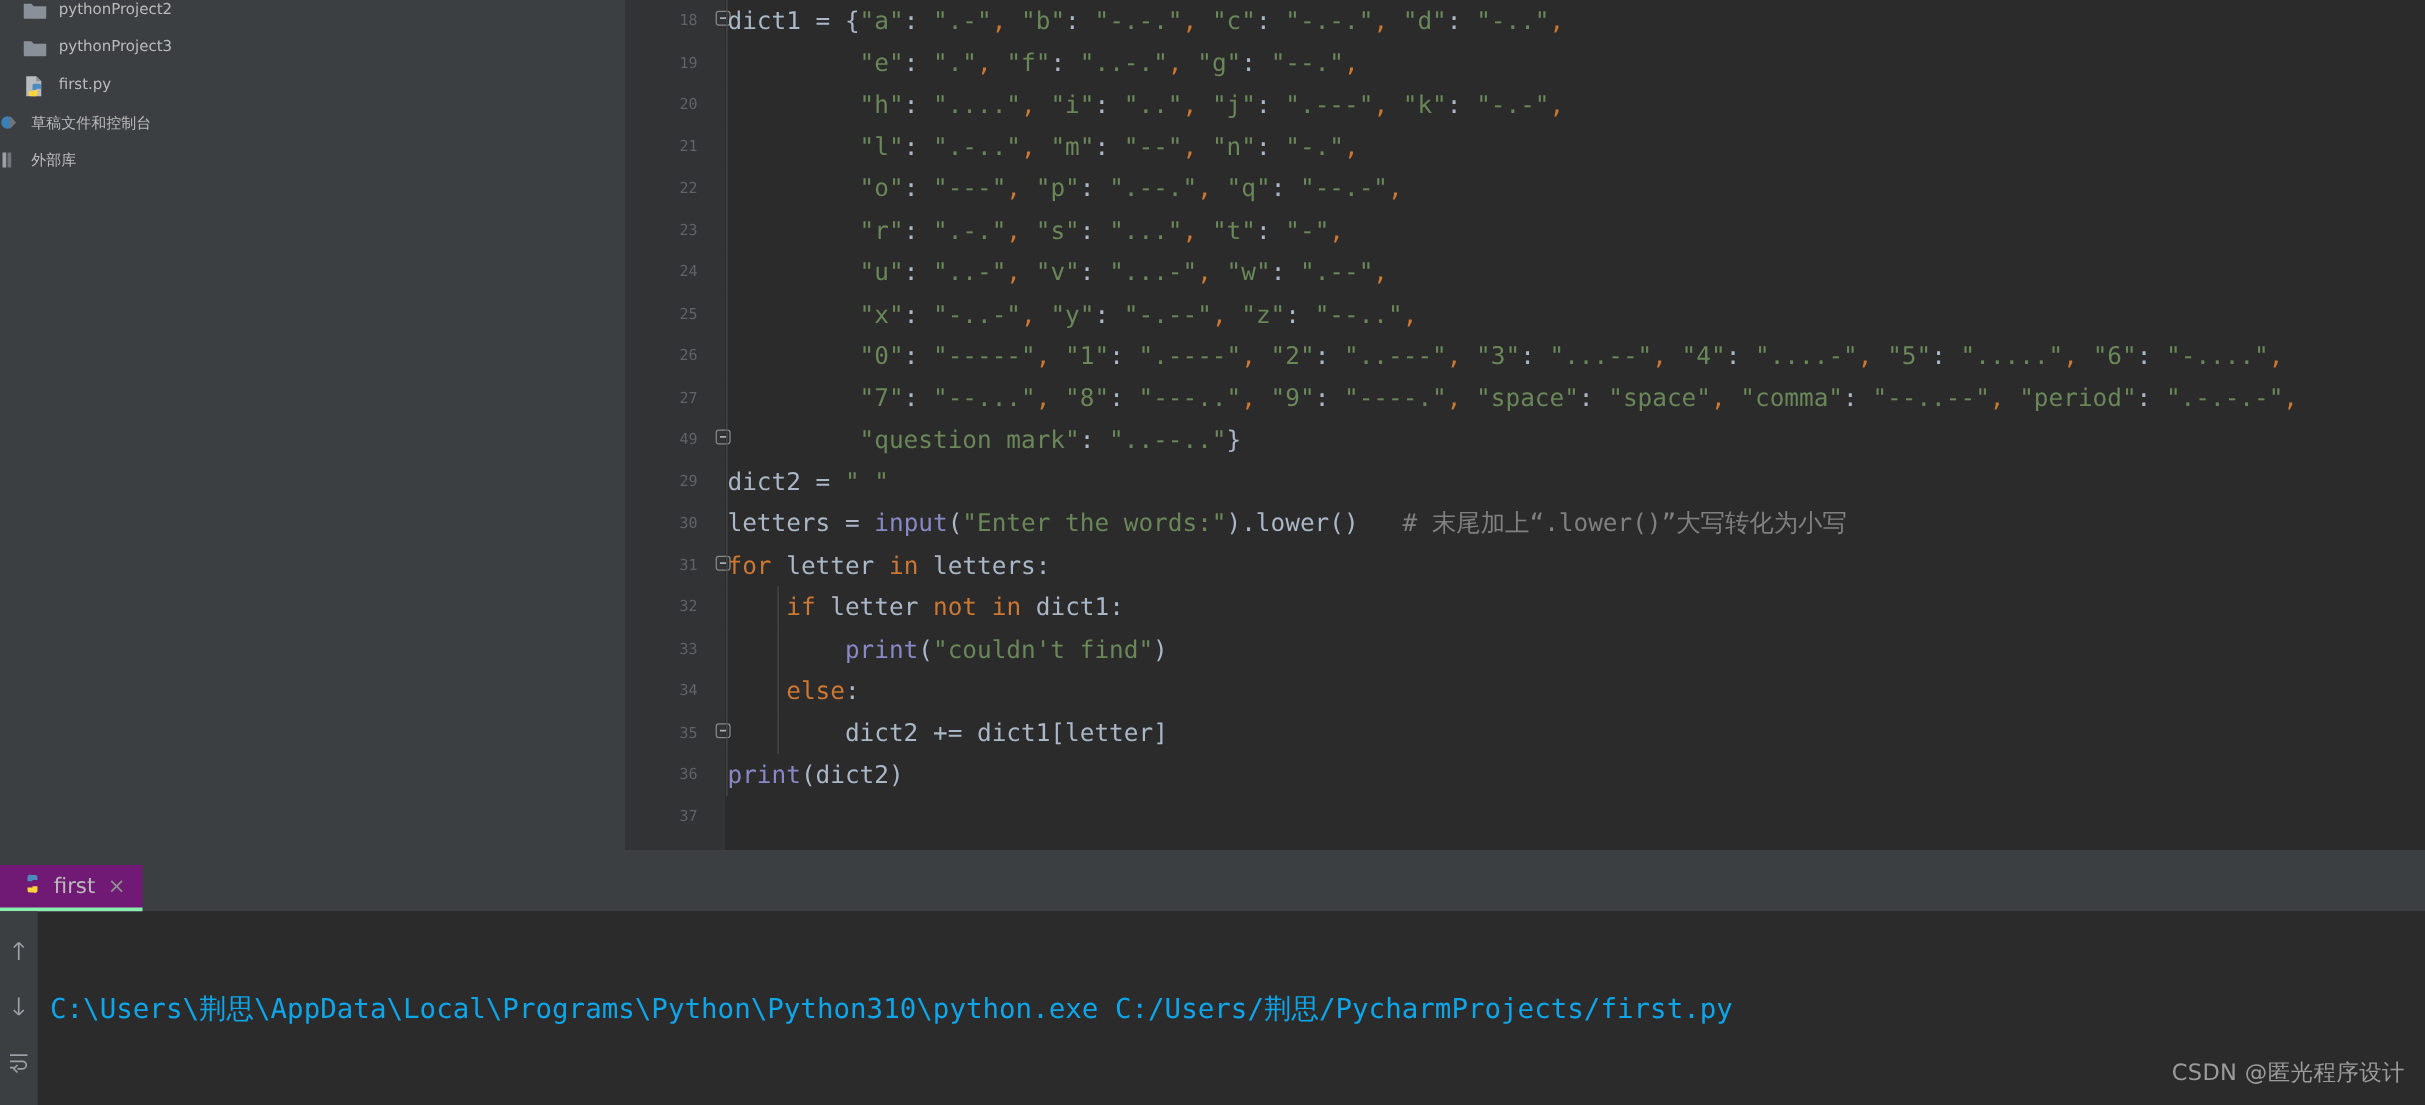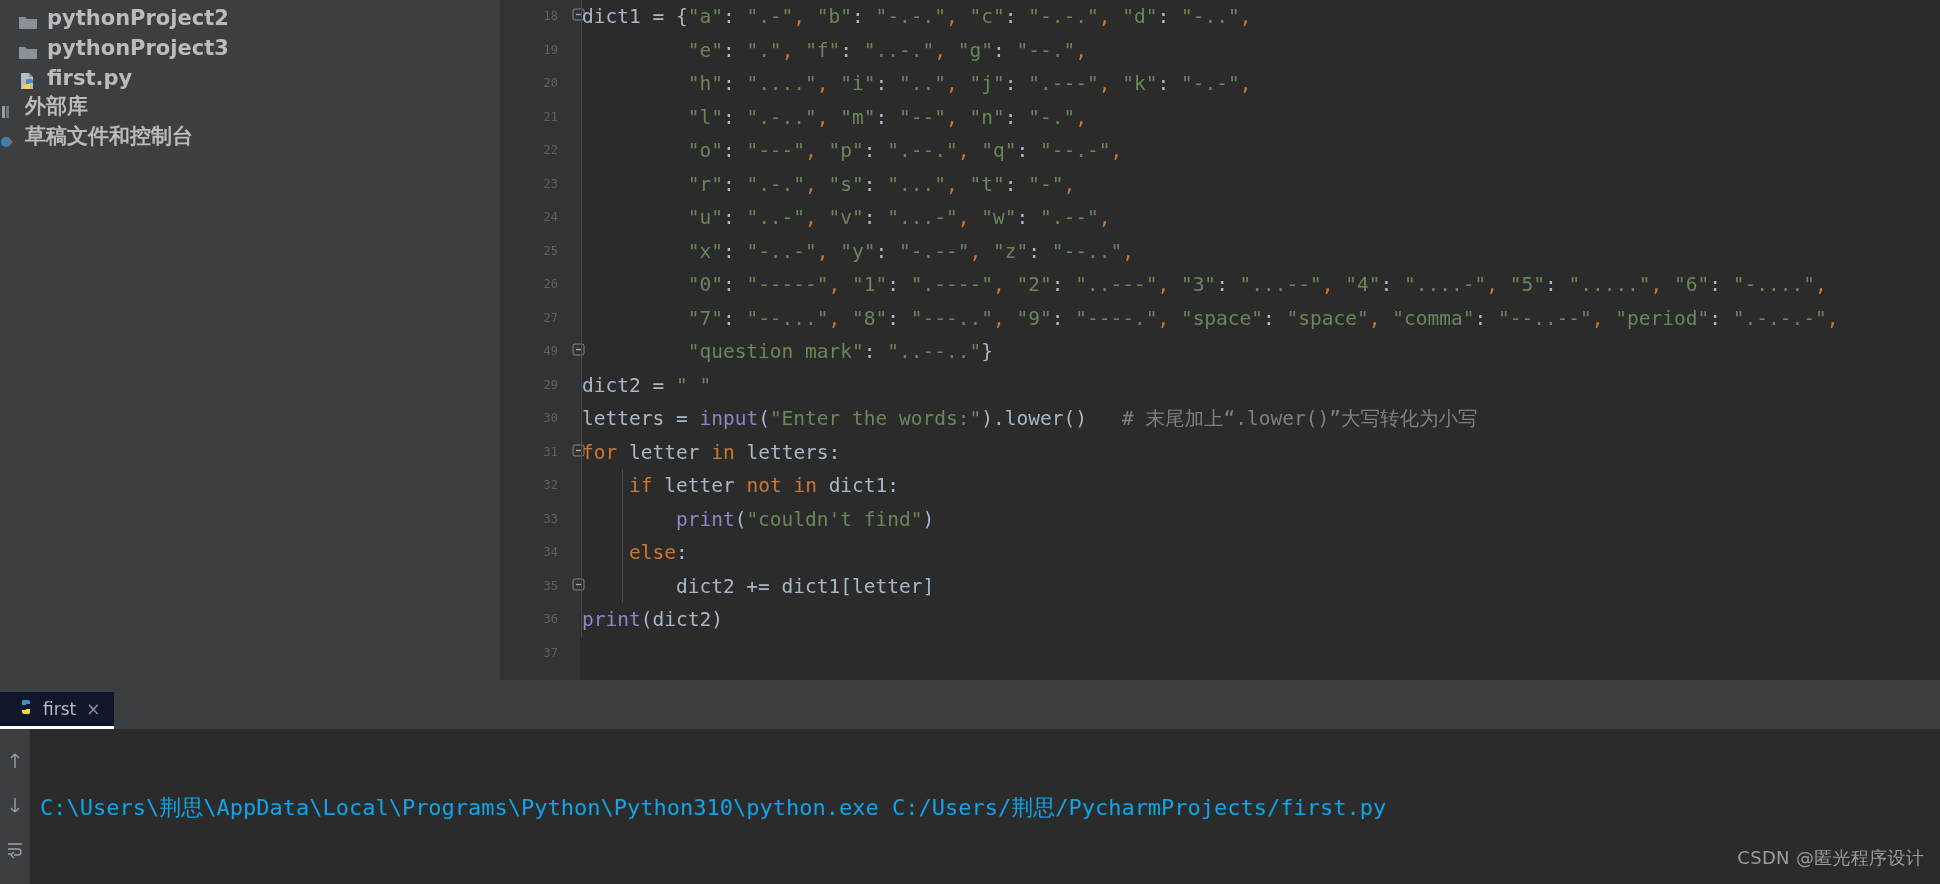--- a/index.html
+++ b/index.html
@@ -10,26 +10,25 @@
     overflow: hidden;
   }
   #app { position: relative; width: 1940px; height: 884px; background: #3c3f41; }
 
   
   #sidebar {
     position: absolute; left: 0; top: 0; width: 500px; height: 692px;
     background: #3c3f41;
   }
   .tree-row {
-    display: flex; align-items: flex-end;
+    display: flex; align-items: flex-start;
     height: 30px; padding-left: 8px;
-    color: #bbbbbb; font-size: 21px;
+    color: #bbbbbb; font-size: 12px;
     font-family: "DejaVu Sans", sans-serif;
     white-space: nowrap;
-    font-weight: bold;
   }
   .tree-row .tw-icon { flex: 0 0 auto; margin-right: 9px; display: inline-flex; }
   .tree-row.indent-1 { padding-left: 18px; }
   .tree-row.indent-0 { padding-left: 0px; }
   .tree-label { overflow: hidden; }
 
   
   #editor {
     position: absolute; left: 500px; top: 0; right: 0; height: 680px;
     background: #2b2b2b;
@@ -81,22 +80,22 @@
     position: absolute; left: 0; top: 692px; right: 0; bottom: 0;
     background: #2b2b2b;
   }
   #console-tabbar {
     position: absolute; left: 0; top: 0; right: 0; height: 37px;
     background: #3c3f41;
   }
   #console-tab {
     position: absolute; left: 0; top: 0; height: 37px;
     display: flex; align-items: center; padding: 0 14px 0 18px;
-    background: #0f172a; color: #bbbbbb; font-size: 17px;
-    border-bottom: 3px solid #ffffff;
+    background: #701a75; color: #bbbbbb; font-size: 17px;
+    border-bottom: 3px solid #86efac;
   }
   #console-tab .tab-label { margin: 0 10px 0 9px; }
   #console-tab .tab-close { color: #909090; font-size: 17px; }
   #console-left-rail {
     position: absolute; left: 0; top: 37px; width: 30px; bottom: 0;
     background: #3c3f41;
     display: flex; flex-direction: column; align-items: center;
     padding-top: 22px; gap: 24px;
   }
   .rail-icon { width: 20px; height: 20px; color: #9aa0a6; display:block; }
@@ -150,35 +149,35 @@
           <path d="M9 7h4a2 2 0 0 1 2 2v2h-4v1h-3v-3a2 2 0 0 1 1-2z" fill="#4b8bbe"></path>
           <path d="M11 17H7a2 2 0 0 1-2-2v-2h4v-1h3v3a2 2 0 0 1-1 2z" fill="#ffd43b"></path>
         </svg>
       </span>
       <span class="tree-label">first.py</span>
     </div>
 
     <div class="tree-row indent-0">
       <span class="tw-icon">
         <svg width="16" height="16" viewBox="0 0 16 16">
+            <circle cx="6" cy="8" r="5" fill="#3d7fb3"></circle>
+            <path d="M8 3l5 5-5 5z" fill="#6f7478"></path>
+          </svg>
+      </span>
+      <span class="tree-label">草稿文件和控制台</span>
+    </div>
+
+    <div class="tree-row indent-0">
+      <span class="tw-icon">
+        <svg width="16" height="16" viewBox="0 0 16 16">
             <rect x="2" y="2" width="3" height="12" fill="#9aa0a6"></rect>
             <rect x="6" y="2" width="3" height="12" fill="#6f7478"></rect>
           </svg>
       </span>
       <span class="tree-label">外部库</span>
-    </div>
-
-    <div class="tree-row indent-0">
-      <span class="tw-icon">
-        <svg width="16" height="16" viewBox="0 0 16 16">
-            <circle cx="6" cy="8" r="5" fill="#3d7fb3"></circle>
-            <path d="M8 3l5 5-5 5z" fill="#6f7478"></path>
-          </svg>
-      </span>
-      <span class="tree-label">草稿文件和控制台</span>
     </div>
 
   </div>
 
   <div id="editor">
     <div id="gutter-bg"></div>
     <div id="code-scroll">
         <div class="code-line"><span class="lineno">18</span><span class="fold"><svg width="13" height="13" viewBox="0 0 13 13">
               <rect x="1" y="1" width="11" height="11" rx="2" fill="none" stroke="#888" stroke-width="1"></rect>
               <path d="M4 6.5h5" stroke="#aaa" stroke-width="1.3"></path>

